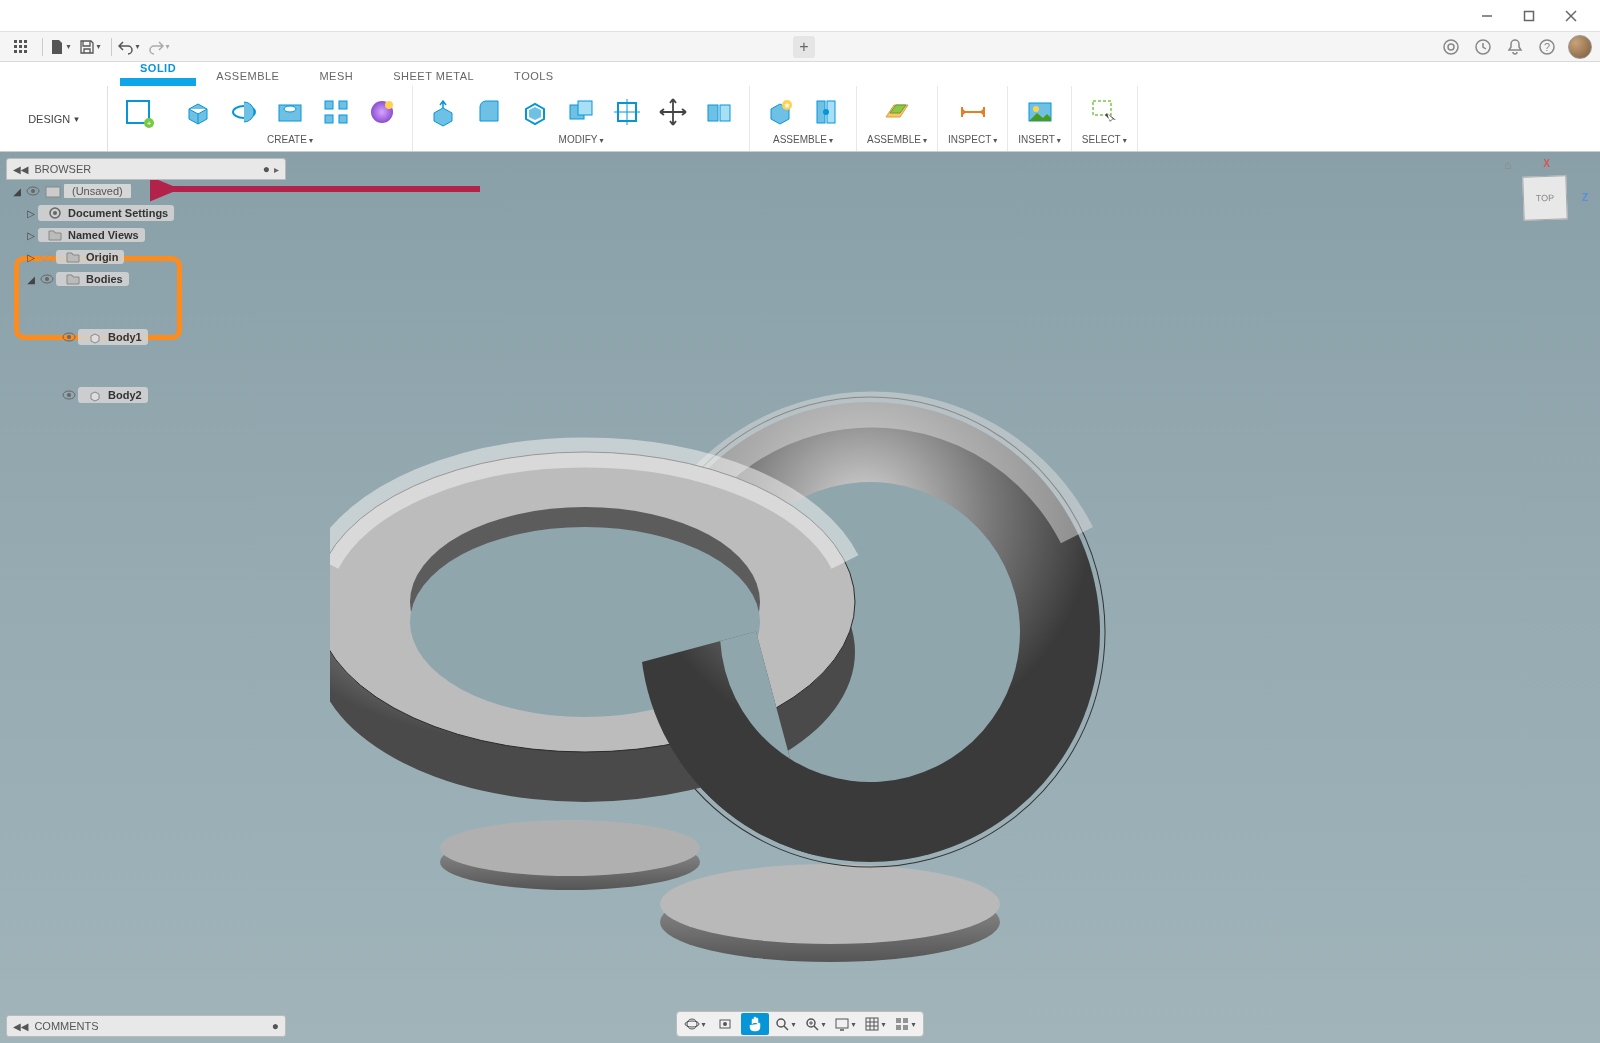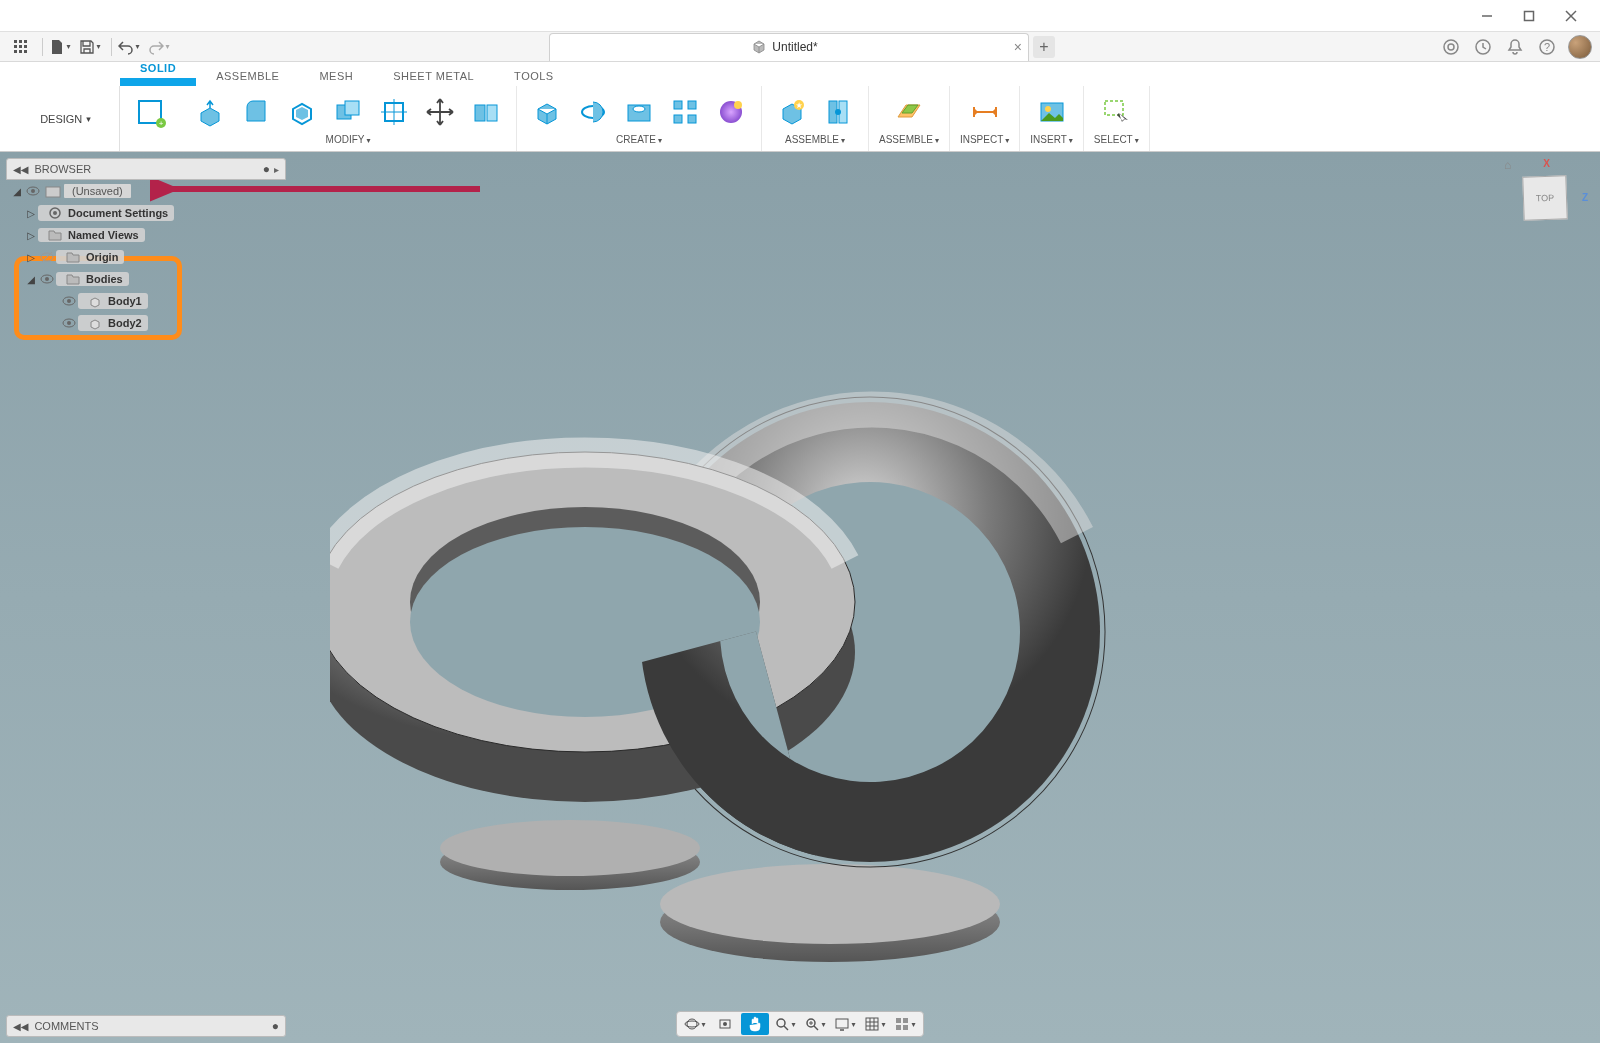--- a/index.html
+++ b/index.html
@@ -24,21 +24,21 @@
   .status-icon { width: 22px; height: 22px; display: flex; align-items: center; justify-content: center; color: #888; cursor: pointer; }
   .avatar { width: 24px; height: 24px; border-radius: 50%; background: radial-gradient(circle at 30% 30%, #c9a27a, #7a5a3a); border: 1px solid #999; }
   
   
   .ribbon-tabs-row { height: 24px; display: flex; align-items: flex-end; padding-left: 120px; background: #fff; }
   .ribbon-tab { padding: 4px 20px; font-size: 11px; color: #666; cursor: pointer; letter-spacing: 0.5px; }
   .ribbon-tab.active { color: #0696d7; border-bottom: 8px solid #0ea5e9; font-weight: bold; }
   
   
   .toolbar { height: 66px; background: #fff; border-bottom: 1px solid #ccc; display: flex; align-items: stretch; }
-  .workspace-select { width: 108px; display: flex; align-items: center; justify-content: center; border-right: 1px solid #e0e0e0; font-size: 11px; color: #444; cursor: pointer; margin-left: 12px; }
+  .workspace-select { width: 108px; display: flex; align-items: center; justify-content: center; border-right: 1px solid #e0e0e0; font-size: 11px; color: #444; cursor: pointer; }
   .tool-group { display: flex; flex-direction: column; align-items: center; padding: 4px 10px; border-right: 1px solid #e8e8e8; }
   .tool-icons-row { display: flex; gap: 6px; align-items: center; flex: 1; }
   .tool-icon { width: 40px; height: 40px; display: flex; align-items: center; justify-content: center; cursor: pointer; border-radius: 3px; }
   .tool-label { font-size: 10px; color: #555; padding-bottom: 2px; }
   .tool-label .drop { font-size: 8px; margin-left: 2px; }
   
   
   .canvas-area { position: relative; width: 100%; height: calc(100% - 32px - 30px - 24px - 66px); background: linear-gradient(to bottom, #8aa0a8 0%, #96abb2 50%, #a0b4ba 100%); overflow: hidden; }
   
   
@@ -47,21 +47,21 @@
   .browser-header .collapse-arrow { margin-right: 6px; font-size: 10px; cursor: pointer; }
   .browser-header .pin { margin-left: auto; font-size: 12px; cursor: pointer; }
   .browser-body { background: rgba(240,240,240,0.0); }
   .tree-row { display: flex; align-items: center; height: 22px; padding: 0 4px; cursor: pointer; }
   .tree-arrow { width: 14px; display: inline-flex; justify-content: center; color: #444; font-size: 10px; }
   .tree-eye { width: 18px; display: inline-flex; justify-content: center; color: #666; }
   .tree-icon { width: 22px; display: inline-flex; justify-content: center; color: #666; }
   .tree-label { font-size: 11px; color: #333; padding-left: 2px; font-weight: bold; }
   .root-pill { background: #d6d6d6; border-radius: 1px; padding: 1px 8px; font-size: 11px; color: #555; display: inline-block; }
   .indent-1 { padding-left: 18px; }
-  .indent-3 { padding-left: 54px; }
+  .indent-3 { padding-left: 54px; margin-top: 36px; }
   .pill-bg { background: rgba(210,210,210,0.9); border-radius: 3px; display: inline-flex; align-items: center; padding: 1px 6px; }
   
   
   .highlight-box { position: absolute; border: 5px solid #ff8c1a; border-radius: 10px; pointer-events: none; }
   
   
   .annotation-arrow { position:absolute; pointer-events:none; }
   
   
   .viewcube { position: absolute; top: 10px; right: 20px; width: 70px; height: 70px; }
@@ -148,29 +148,20 @@
       <span style="font-size:8px;color:#555;margin-left:1px;">▾</span>
   </div>
   <div class="quick-btn" title="Redo">
     <svg width="16" height="16">
         <path d="M11 3 l4 4 l-4 4 M15 7 h-9 a4 4 0 0 0 0 8" fill="none" stroke="#aaa" stroke-width="1.5"></path>
       </svg>
       <span style="font-size:8px;color:#aaa;margin-left:1px;">▾</span>
   </div>
 
   <div class="tab-area">
-    <div class="doc-tab">
-      <span class="doc-tab-icon">
-        <svg width="14" height="14">
-            <path d="M7 1 l5 3 v6 l-5 3 l-5 -3 v-6 z M2 4 l5 3 l5 -3 M7 7 v6" fill="#bbb" stroke="#888" stroke-width="0.8"></path>
-          </svg>
-      </span>
-      <span>Untitled*</span>
-      <span class="close-x">×</span>
-    </div>
     <div class="tab-plus">+</div>
   </div>
 
   <div class="status-icons">
     <div class="status-icon" title="Extensions">
       <svg width="18" height="18">
           <circle cx="9" cy="9" r="7" fill="none" stroke="#888" stroke-width="1.5"></circle>
           <circle cx="9" cy="9" r="3" fill="none" stroke="#888" stroke-width="1.5"></circle>
         </svg>
     </div>
@@ -213,67 +204,20 @@
     <div class="tool-icons-row">
       <div class="tool-icon">
           <svg width="34" height="34">
             <rect x="6" y="6" width="22" height="22" fill="none" stroke="#0696d7" stroke-width="2"></rect>
             <circle cx="28" cy="28" r="5" fill="#7ac943"></circle>
             <text x="28" y="31" text-anchor="middle" font-size="8" fill="#fff">+</text>
           </svg>
         </div>
     </div>
     <div class="tool-label" style="visibility:hidden;">.</div>
-  </div>
-
-  <div class="tool-group">
-    <div class="tool-icons-row">
-      <div class="tool-icon">
-          <svg width="34" height="34">
-            <path d="M8 26 v-8 l9 -5 l9 5 v8 l-9 5 z" fill="#6ec1e4" stroke="#0696d7"></path>
-            <path d="M17 6 v7 M14 10 l3 -4 l3 4" fill="none" stroke="#0696d7" stroke-width="1.5"></path>
-          </svg>
-        </div>
-      <div class="tool-icon">
-          <svg width="34" height="34">
-            <path d="M8 26 v-14 a6 6 0 0 1 6 -6 h12 v20 z" fill="#6ec1e4" stroke="#0696d7"></path>
-          </svg>
-        </div>
-      <div class="tool-icon">
-          <svg width="34" height="34">
-            <path d="M8 24 v-10 l9 -5 l9 5 v10 l-9 5 z" fill="none" stroke="#0696d7" stroke-width="2"></path>
-            <path d="M11 22 v-7 l6 -3 l6 3 v7 l-6 3 z" fill="#6ec1e4"></path>
-          </svg>
-        </div>
-      <div class="tool-icon">
-          <svg width="34" height="34">
-            <rect x="6" y="10" width="14" height="14" fill="#6ec1e4" stroke="#0696d7"></rect>
-            <rect x="14" y="6" width="14" height="14" fill="#a8dff5" stroke="#0696d7"></rect>
-          </svg>
-        </div>
-      <div class="tool-icon">
-          <svg width="34" height="34">
-            <rect x="8" y="8" width="18" height="18" fill="none" stroke="#0696d7" stroke-width="2"></rect>
-            <line x1="17" y1="4" x2="17" y2="30" stroke="#0696d7"></line>
-            <line x1="4" y1="17" x2="30" y2="17" stroke="#0696d7"></line>
-          </svg>
-        </div>
-      <div class="tool-icon">
-          <svg width="34" height="34">
-            <path d="M17 4 v26 M4 17 h26 M17 4 l-3 4 M17 4 l3 4 M17 30 l-3 -4 M17 30 l3 -4 M4 17 l4 -3 M4 17 l4 3 M30 17 l-4 -3 M30 17 l-4 3" fill="none" stroke="#444" stroke-width="1.8"></path>
-          </svg>
-        </div>
-      <div class="tool-icon">
-          <svg width="34" height="34">
-            <rect x="6" y="10" width="10" height="16" fill="#6ec1e4" stroke="#0696d7"></rect>
-            <rect x="18" y="10" width="10" height="16" fill="#a8dff5" stroke="#0696d7"></rect>
-          </svg>
-        </div>
-    </div>
-    <div class="tool-label"><span>MODIFY</span><span class="drop">▾</span></div>
   </div>
 
   <div class="tool-group">
     <div class="tool-icons-row">
       <div class="tool-icon">
           <svg width="34" height="34">
             <path d="M8 24 v-10 l9 -5 l9 5 v10 l-9 5 z M8 14 l9 5 l9 -5 M17 19 v10" fill="#6ec1e4" stroke="#0696d7" stroke-width="1"></path>
           </svg>
         </div>
       <div class="tool-icon">
@@ -303,20 +247,67 @@
                 <stop offset="0%" stop-color="#d9a4ff"></stop>
                 <stop offset="100%" stop-color="#8a4fd1"></stop>
               </radialGradient>
             </defs>
             <circle cx="17" cy="17" r="11" fill="url(#sg)"></circle>
             <circle cx="24" cy="10" r="4" fill="#ffd24d"></circle>
           </svg>
         </div>
     </div>
     <div class="tool-label"><span>CREATE</span><span class="drop">▾</span></div>
+  </div>
+
+  <div class="tool-group">
+    <div class="tool-icons-row">
+      <div class="tool-icon">
+          <svg width="34" height="34">
+            <path d="M8 26 v-8 l9 -5 l9 5 v8 l-9 5 z" fill="#6ec1e4" stroke="#0696d7"></path>
+            <path d="M17 6 v7 M14 10 l3 -4 l3 4" fill="none" stroke="#0696d7" stroke-width="1.5"></path>
+          </svg>
+        </div>
+      <div class="tool-icon">
+          <svg width="34" height="34">
+            <path d="M8 26 v-14 a6 6 0 0 1 6 -6 h12 v20 z" fill="#6ec1e4" stroke="#0696d7"></path>
+          </svg>
+        </div>
+      <div class="tool-icon">
+          <svg width="34" height="34">
+            <path d="M8 24 v-10 l9 -5 l9 5 v10 l-9 5 z" fill="none" stroke="#0696d7" stroke-width="2"></path>
+            <path d="M11 22 v-7 l6 -3 l6 3 v7 l-6 3 z" fill="#6ec1e4"></path>
+          </svg>
+        </div>
+      <div class="tool-icon">
+          <svg width="34" height="34">
+            <rect x="6" y="10" width="14" height="14" fill="#6ec1e4" stroke="#0696d7"></rect>
+            <rect x="14" y="6" width="14" height="14" fill="#a8dff5" stroke="#0696d7"></rect>
+          </svg>
+        </div>
+      <div class="tool-icon">
+          <svg width="34" height="34">
+            <rect x="8" y="8" width="18" height="18" fill="none" stroke="#0696d7" stroke-width="2"></rect>
+            <line x1="17" y1="4" x2="17" y2="30" stroke="#0696d7"></line>
+            <line x1="4" y1="17" x2="30" y2="17" stroke="#0696d7"></line>
+          </svg>
+        </div>
+      <div class="tool-icon">
+          <svg width="34" height="34">
+            <path d="M17 4 v26 M4 17 h26 M17 4 l-3 4 M17 4 l3 4 M17 30 l-3 -4 M17 30 l3 -4 M4 17 l4 -3 M4 17 l4 3 M30 17 l-4 -3 M30 17 l-4 3" fill="none" stroke="#444" stroke-width="1.8"></path>
+          </svg>
+        </div>
+      <div class="tool-icon">
+          <svg width="34" height="34">
+            <rect x="6" y="10" width="10" height="16" fill="#6ec1e4" stroke="#0696d7"></rect>
+            <rect x="18" y="10" width="10" height="16" fill="#a8dff5" stroke="#0696d7"></rect>
+          </svg>
+        </div>
+    </div>
+    <div class="tool-label"><span>MODIFY</span><span class="drop">▾</span></div>
   </div>
 
   <div class="tool-group">
     <div class="tool-icons-row">
       <div class="tool-icon">
           <svg width="34" height="34">
             <path d="M8 24 v-10 l9 -5 l9 5 v10 l-9 5 z" fill="#6ec1e4" stroke="#0696d7"></path>
             <circle cx="24" cy="10" r="5" fill="#ffd24d"></circle>
             <text x="24" y="13" text-anchor="middle" font-size="8" fill="#fff">★</text>
           </svg>

